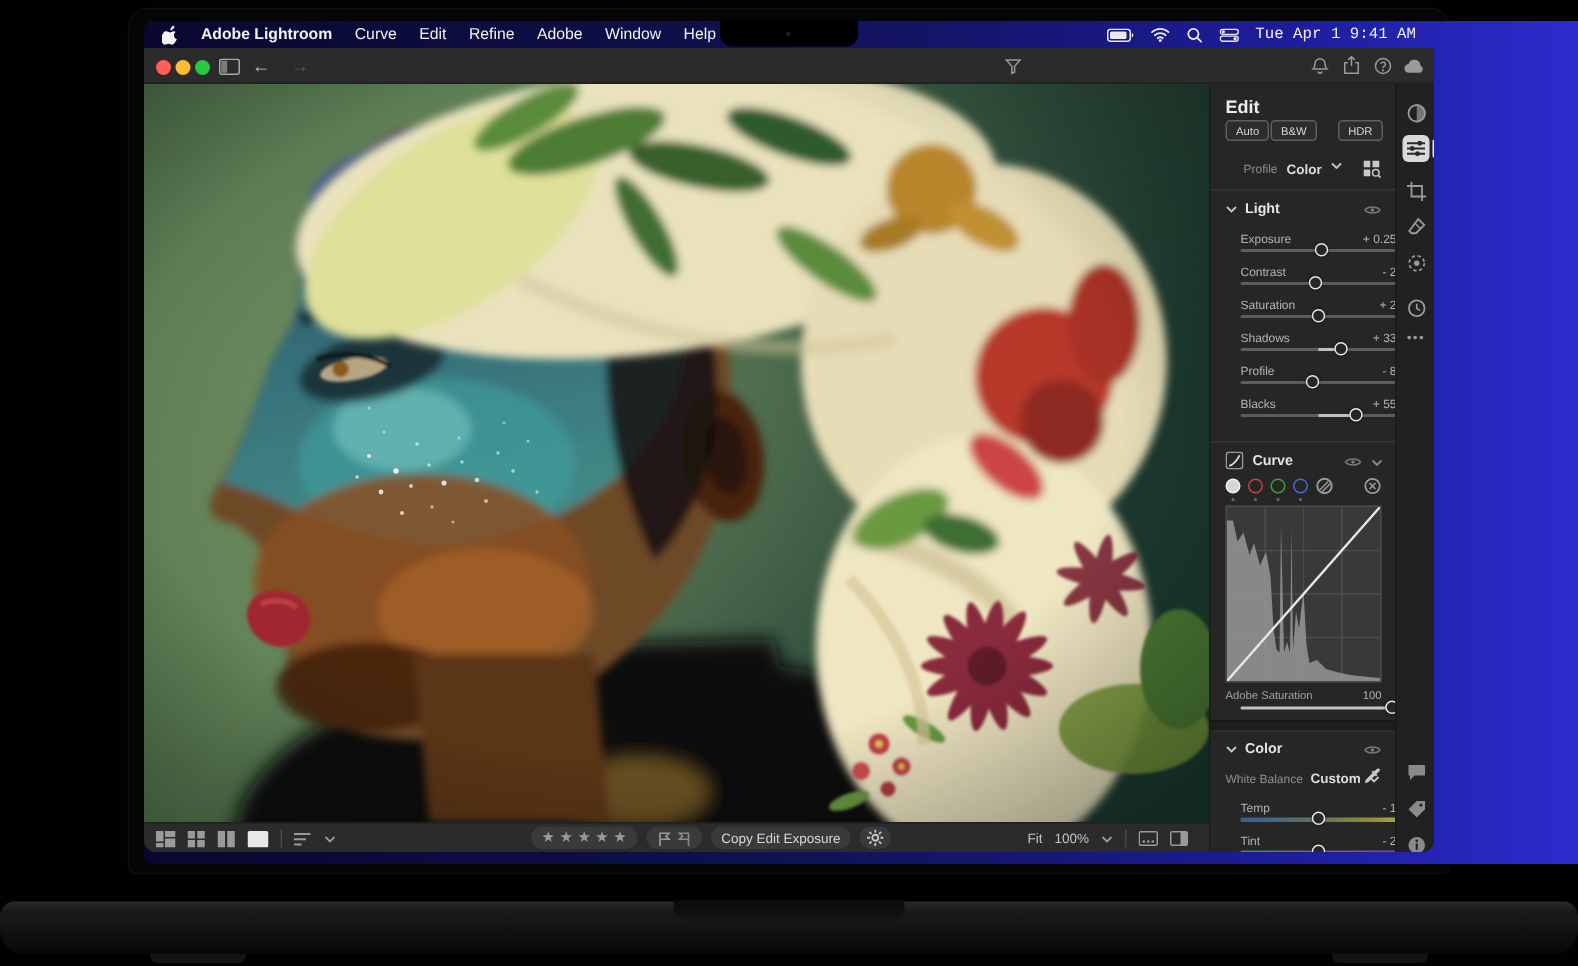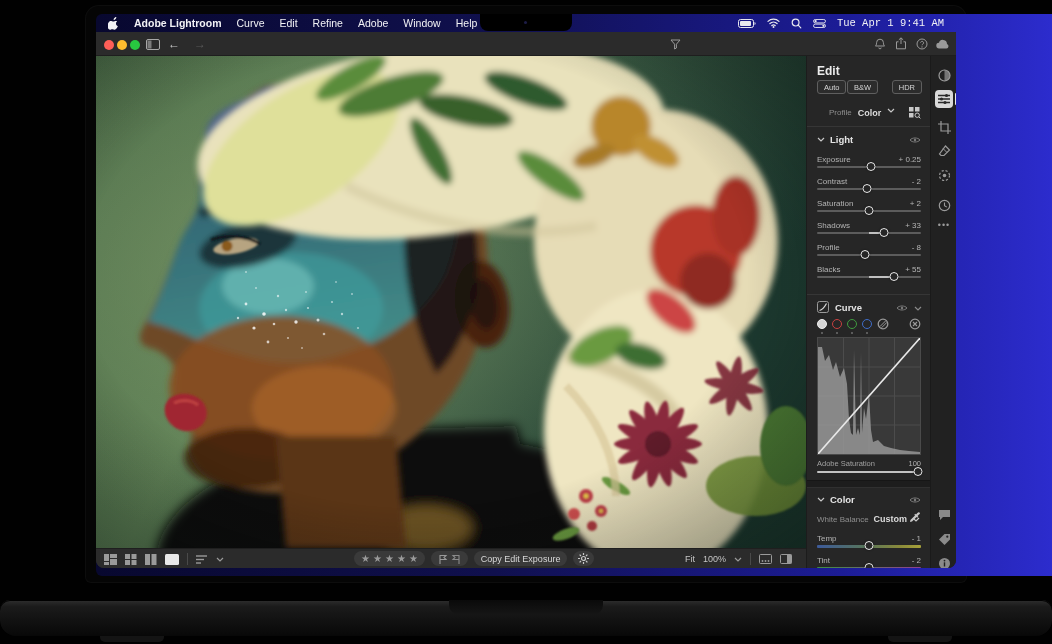--- a/index.html
+++ b/index.html
@@ -50,21 +50,21 @@
   .tb-text{color:#c4c4c4;font-size:9px;}
 
   
   .panel{left:710px;top:0;width:124px;height:512px;background:#262626;border-left:1px solid #1c1c1c;}
   .p-title{left:10px;top:8px;color:#ececec;font-size:12px;font-weight:bold;}
   .chipbtn{top:24px;height:14px;border:1px solid #5f5f5f;border-radius:3px;color:#d6d6d6;font-size:7.5px;display:flex;align-items:center;justify-content:center;padding:0 6px;background:#2c2c2c;}
   .prow-label{color:#8f8f8f;font-size:8px;}
   .prow-val{color:#dcdcdc;font-size:9px;font-weight:bold;}
   .divider{left:0;width:124px;height:1px;background:#363636;}
   .sec-hdr{color:#e4e4e4;font-size:9.5px;font-weight:bold;text-align:right;}
-  .srow{left:10px;width:104px;height:20px;}
+  .srow{left:20px;width:104px;height:20px;}
   .slabel{position:absolute;left:0;top:0;color:#b4b4b4;font-size:8px;}
   .svalue{position:absolute;right:0;top:0;color:#b4b4b4;font-size:8px;}
   .strack{position:absolute;left:0;top:11px;width:104px;height:2px;background:#5c5c5c;border-radius:1px;}
   .sfill{position:absolute;top:0;height:2px;background:#c0c0c0;}
   .shandle{position:absolute;top:-4px;left:50%;width:9px;height:9px;border:1.6px solid #e8e8e8;border-radius:50%;background:#262626;transform:translateX(-50%);box-shadow:0 0 2px rgba(0,0,0,.6);}
   .chan{width:10px;height:10px;border-radius:50%;display:inline-block;}
   .chan-dot{position:absolute;width:2px;height:2px;border-radius:50%;background:#6e6e6e;}
   .curvebox{left:10px;width:104px;height:118px;background:#393939;border:1px solid #4a4a4a;}
   .gapband{left:0;width:124px;height:8px;background:#1d1d1d;border-top:1px solid #161616;border-bottom:1px solid #303030;}
   .grad-temp{background:linear-gradient(90deg,#3c5a9a 0%,#57755c 45%,#8a8a3a 80%,#a8a23a 100%) !important;}

